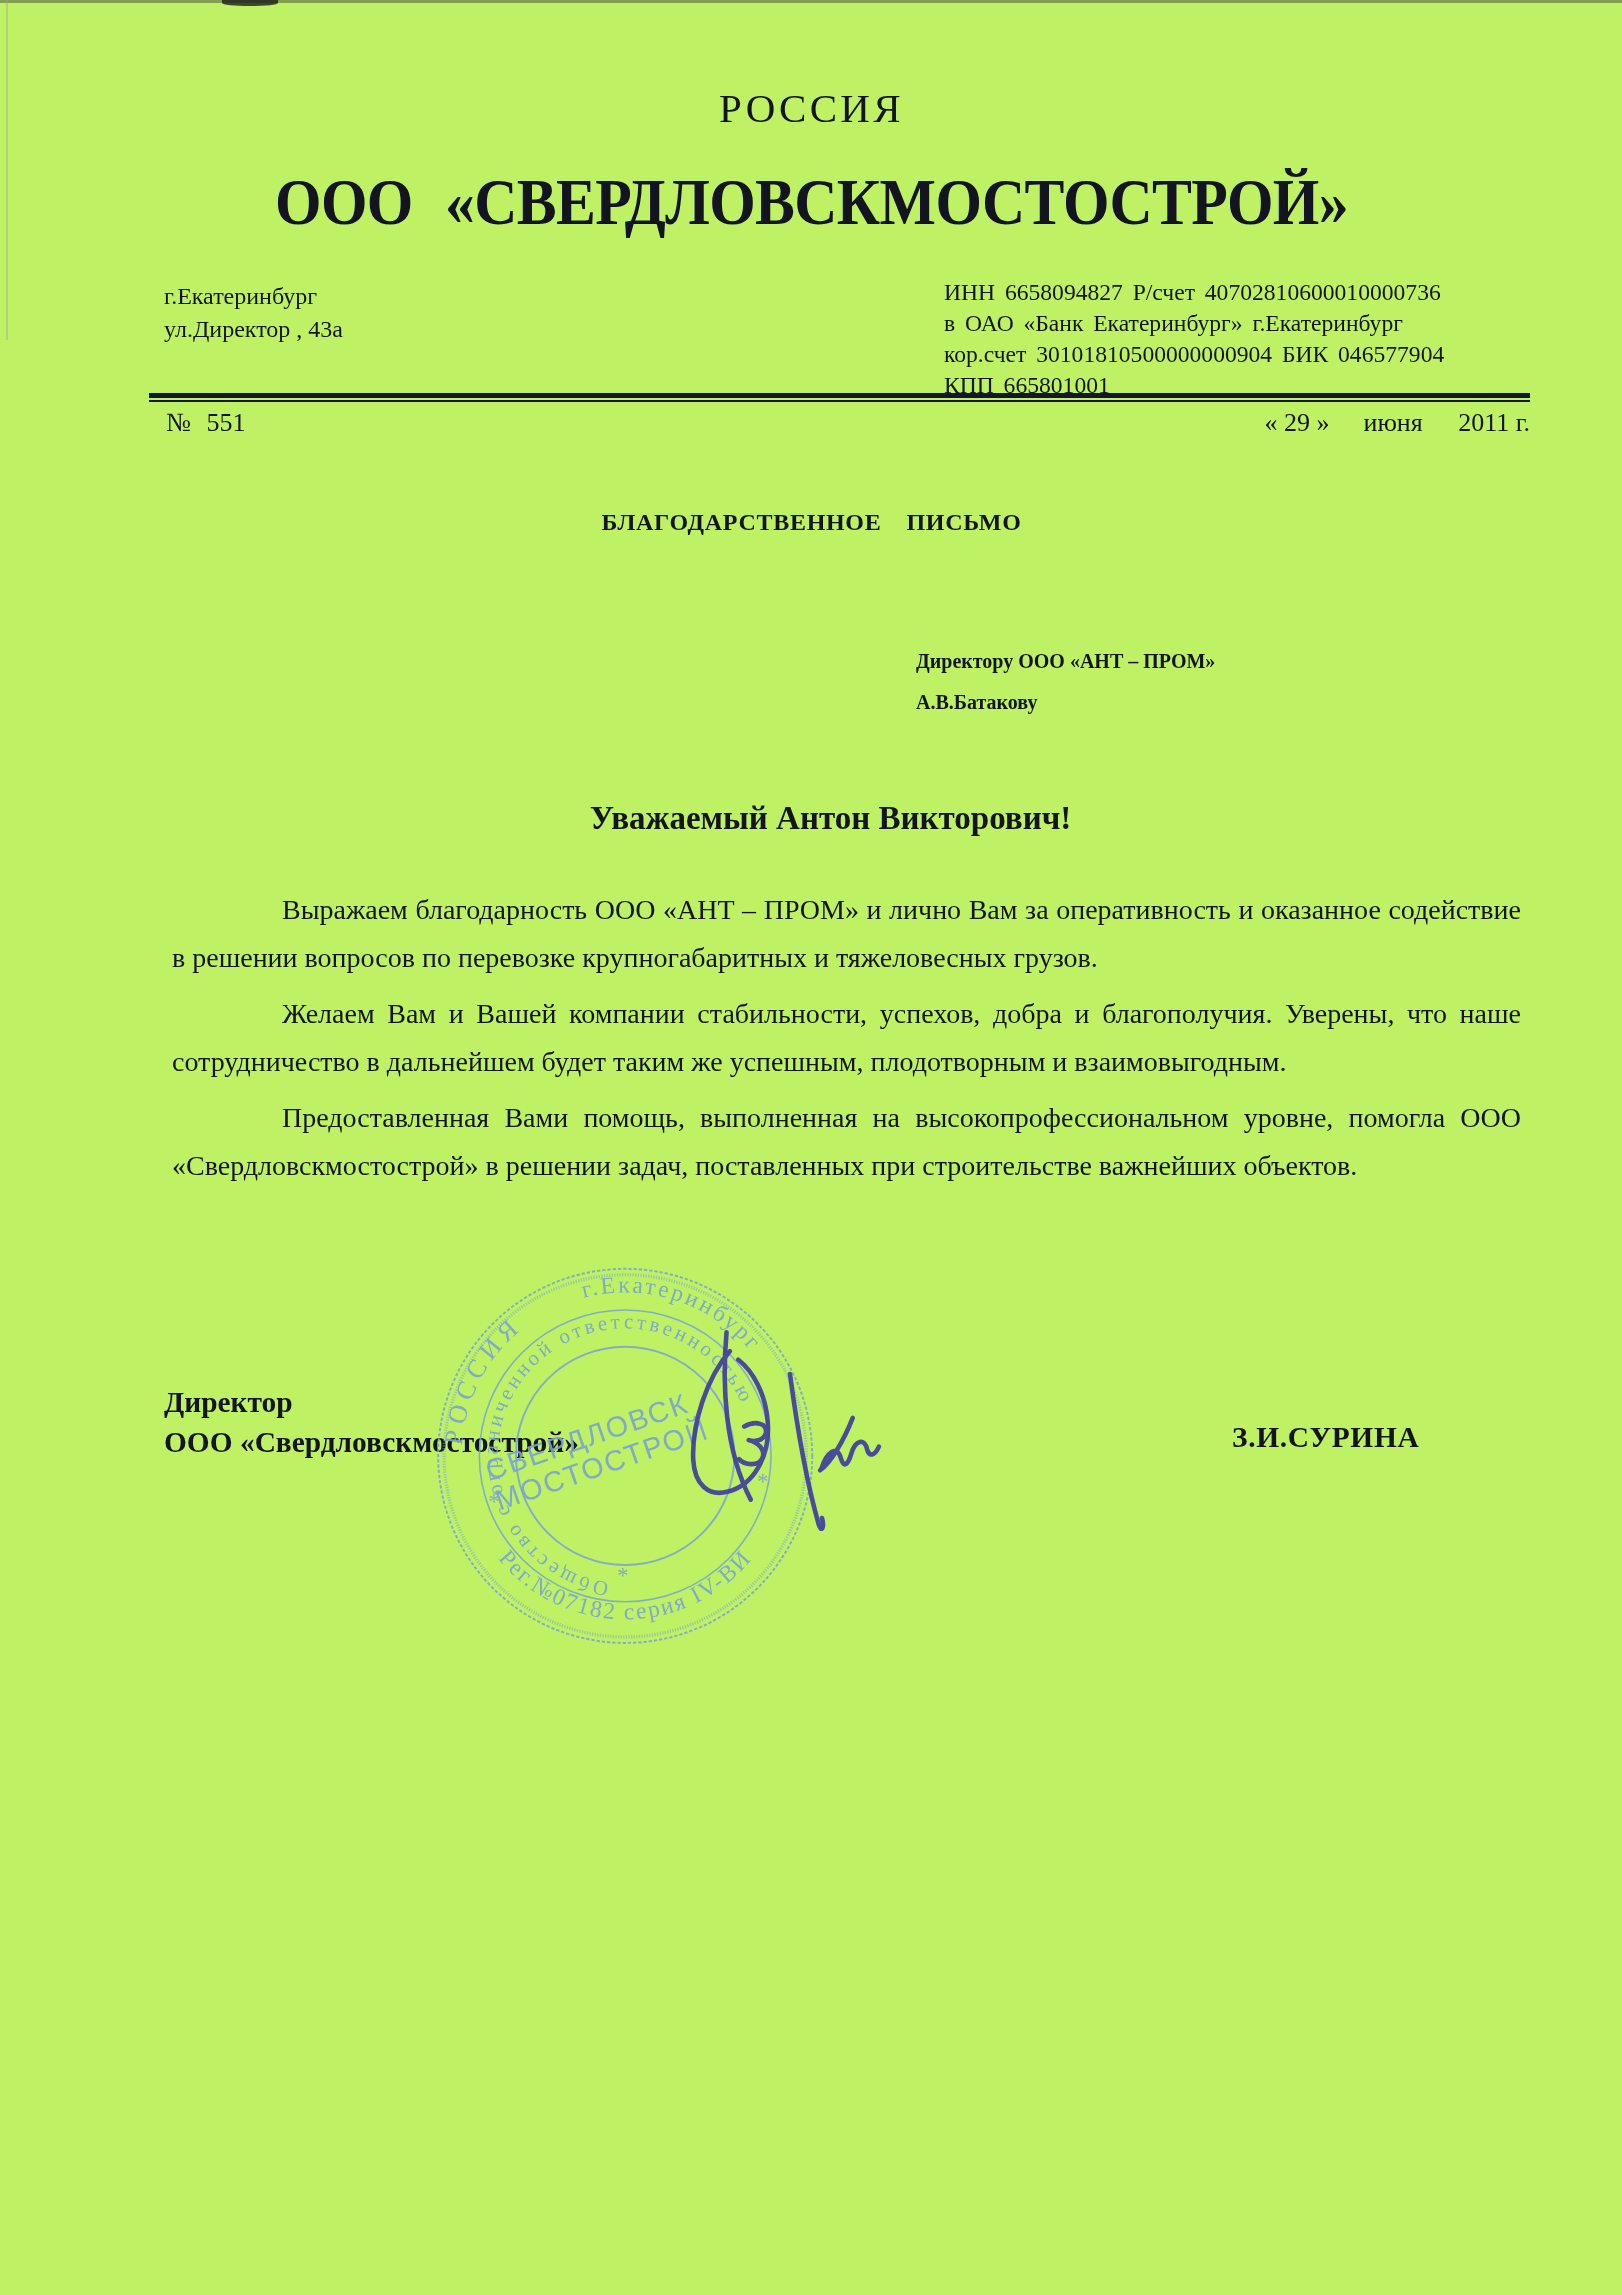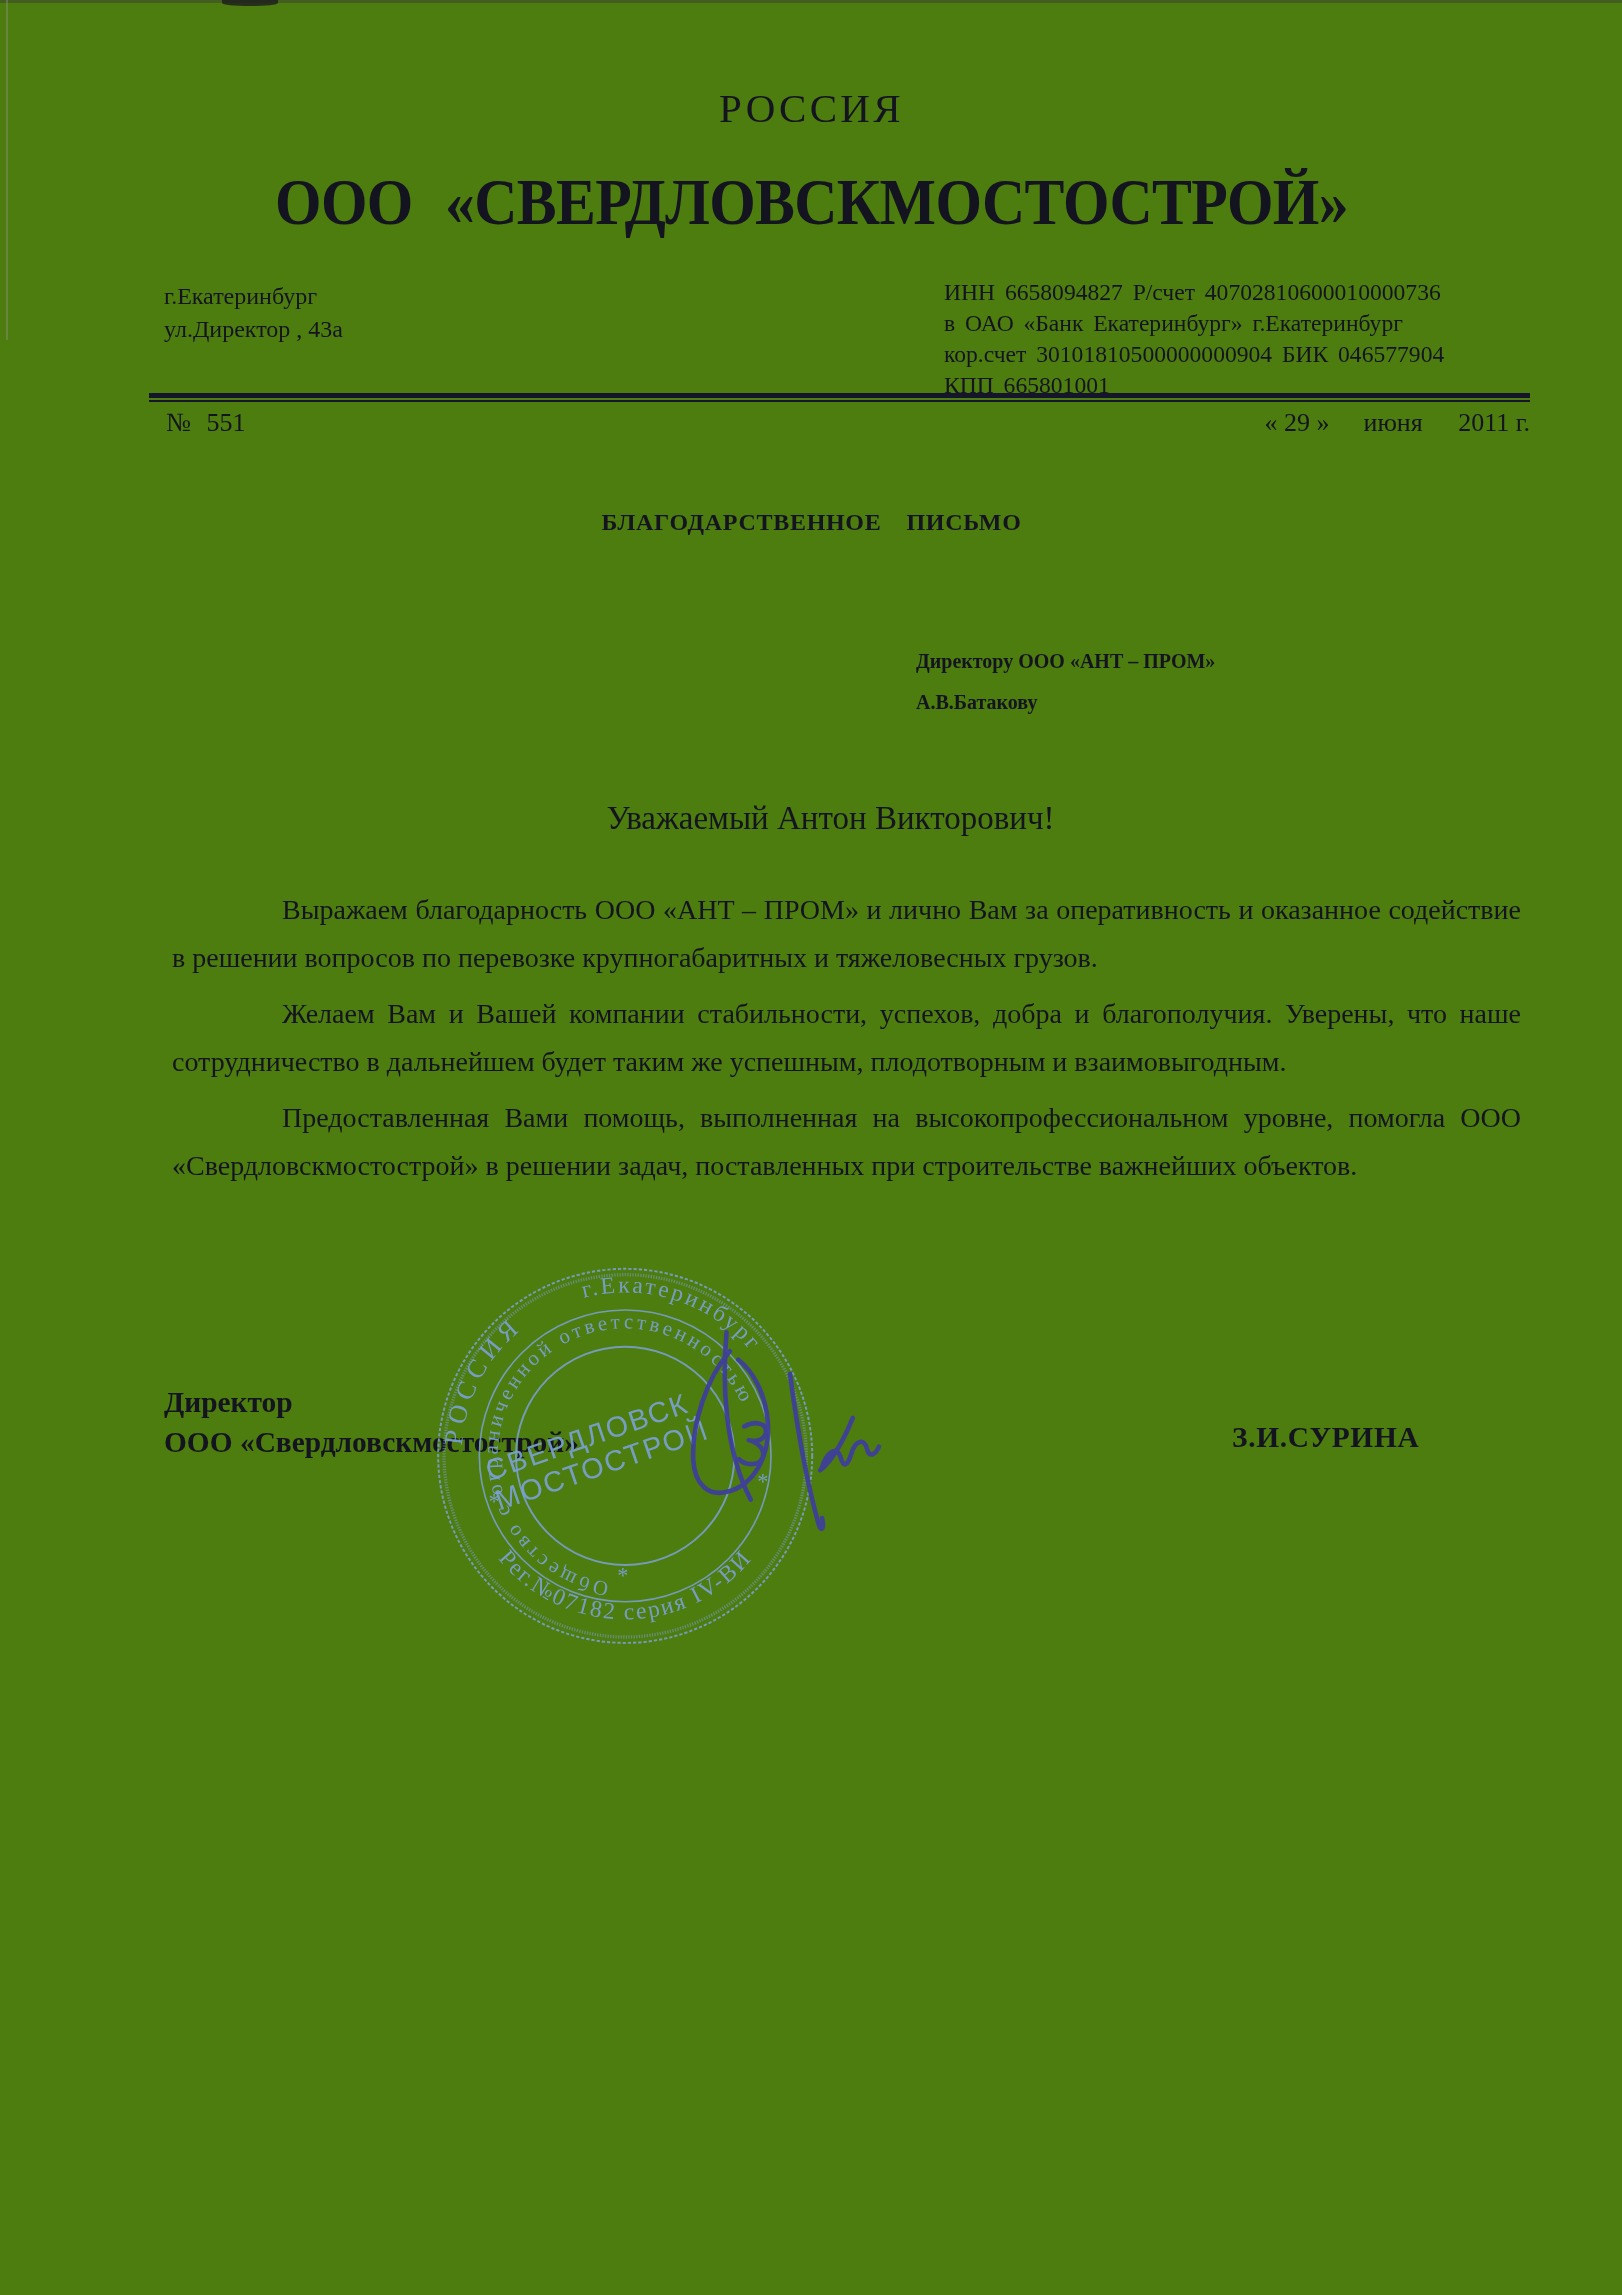--- a/index.html
+++ b/index.html
@@ -1,20 +1,20 @@
 <!DOCTYPE html>
 <html style="font-size:10.5px"><head>
 <meta charset="utf-8">
 <style>
   html,body{margin:0;padding:0;background:#e8e8e6;}
   .page{
     position:relative;
     width:1623px;height:2295px;
     margin:0 auto;
-    background:#4d7c0f;
+    background:#bef264;
     overflow:hidden;
     font-family:"Liberation Serif","DejaVu Serif",serif;
     color:#141420;
   }
   
   .top-line{position:absolute;top:0;left:0;width:100%;height:2.6px;background:#3a3a3a;opacity:.45;}
   .top-blob{position:absolute;top:0;left:222px;width:56px;height:5.9px;background:#1c1c1c;border-radius:0 0 50% 50%;opacity:.8;}
   .left-line{position:absolute;top:0;left:5.9px;width:2px;height:340px;background:#9a9a9a;opacity:.35;}
 
   .country{
@@ -55,21 +55,21 @@
     position:absolute;top:509px;left:0;width:100%;
     text-align:center;font-size:24px;font-weight:bold;word-spacing:18.3px;letter-spacing:0.7px;
   }
   .recipient{
     position:absolute;left:916px;top:641px;
     font-size:20px;font-weight:bold;line-height:41px;
   }
   .salutation{
     position:absolute;top:800px;left:0;width:100%;
     padding-left:38px;box-sizing:border-box;
-    text-align:center;font-size:33px;font-weight:normal;
+    text-align:center;font-size:33px;font-weight:bold;
   }
   .body-text{
     position:absolute;left:164px;top:878px;width:1365px;
     font-size:28px;line-height:48px;
     text-align:justify;
   }
   .body-text p{margin:8px;text-indent:110px;}
   .sign-position{
     position:absolute;left:164px;top:1382px;
     font-size:29.4px;font-weight:bold;line-height:40px;

